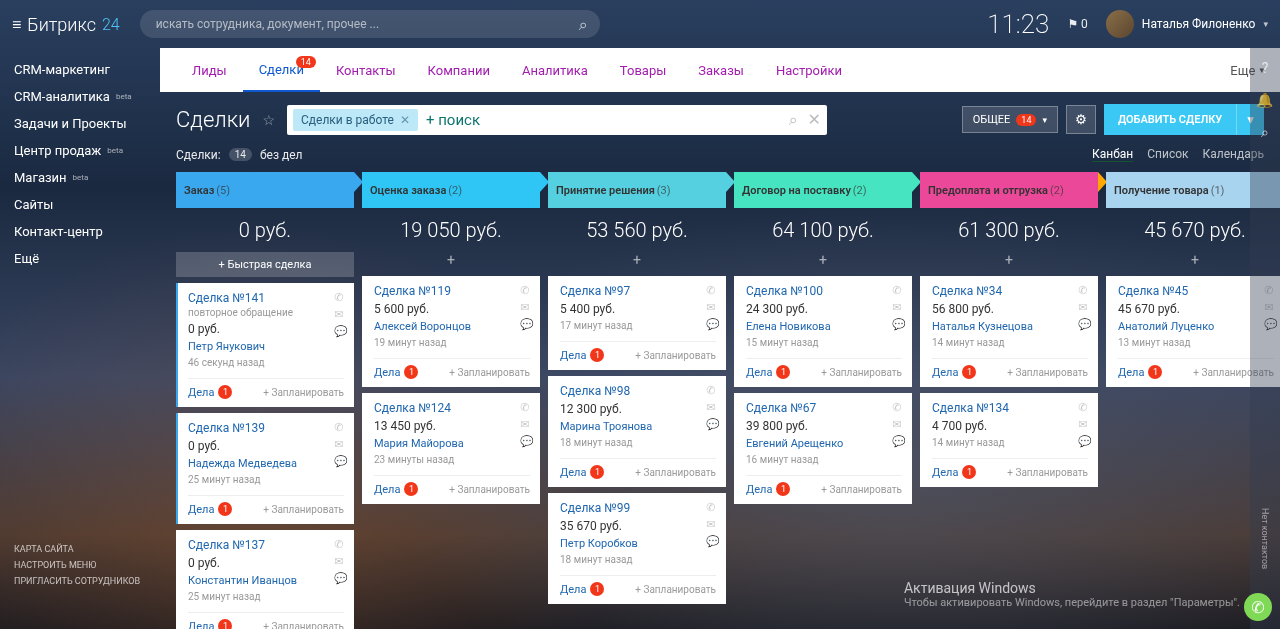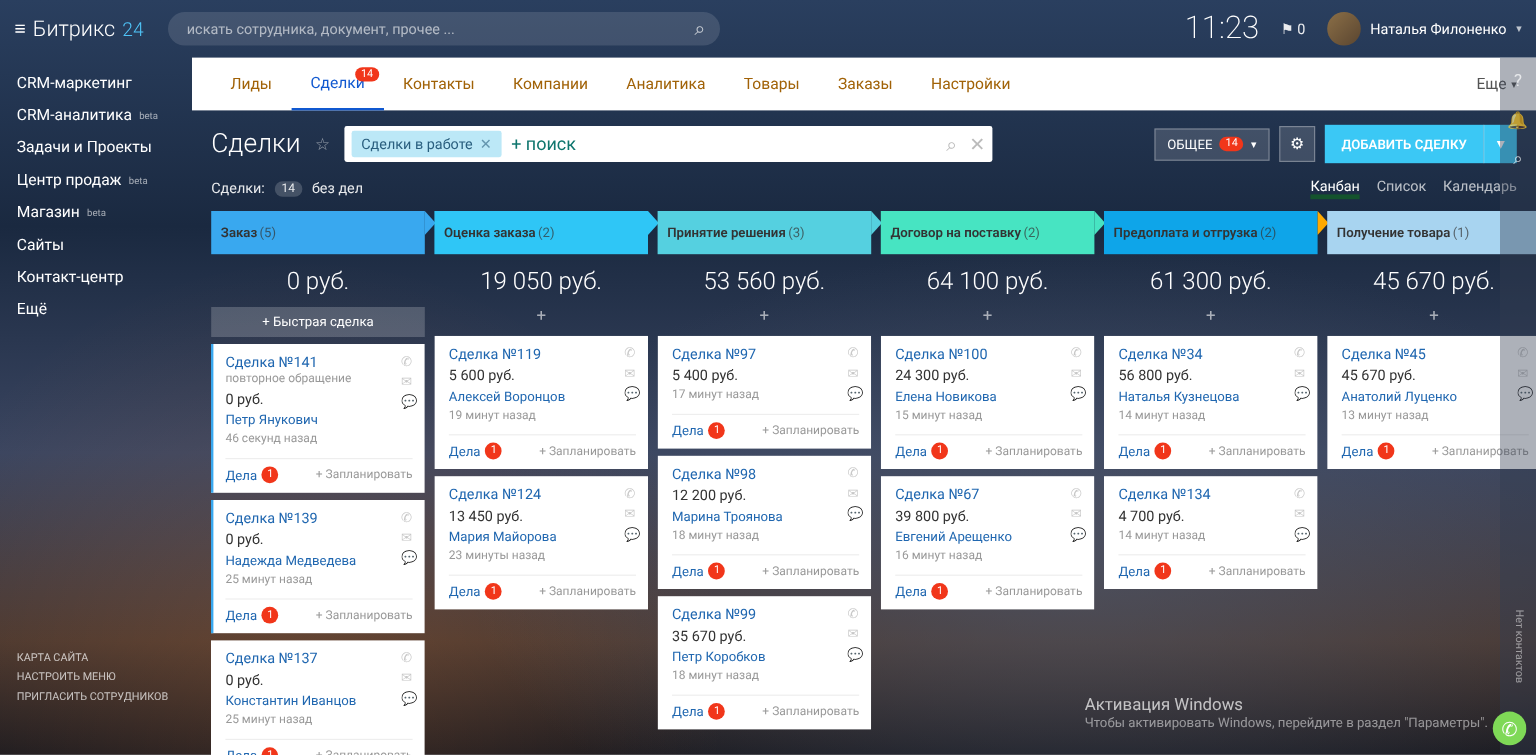--- a/index.html
+++ b/index.html
@@ -22,21 +22,21 @@
 .main{display:flex;height:calc(100% - 48px);position:relative;z-index:2}
 .sidebar{width:160px;padding:8px 0;font-size:13px;flex-shrink:0}
 .sb-item{padding:6px 14px;cursor:pointer;display:flex;align-items:center;gap:6px}
 .sb-active{background:rgba(255,255,255,.15);border-radius:12px;margin:0 8px;padding:4px 10px}
 .sb-badge{background:rgba(255,255,255,.25);border-radius:8px;padding:1px 6px;font-size:10px}
 .sb-beta{font-size:8px;opacity:.6;vertical-align:super}
 .sb-footer{position:absolute;bottom:40px;left:0;width:160px;font-size:9px;padding:0 14px;opacity:.7;text-transform:uppercase}
 .sb-footer div{padding:3px 0}
 .content{flex:1;display:flex;flex-direction:column;min-width:0}
 .tabs{background:#fff;display:flex;align-items:center;padding:0 16px;height:44px;position:relative}
-.tab{color:#a16207;font-size:13px;padding:0 16px;height:100%;display:flex;align-items:center;cursor:pointer;position:relative}
+.tab{color:#a21caf;font-size:13px;padding:0 16px;height:100%;display:flex;align-items:center;cursor:pointer;position:relative}
 .tab.active{color:#1058d0;border-bottom:2px solid #1058d0}
 .tab-badge{position:absolute;top:8px;right:4px;background:#f1361a;color:#fff;font-size:9px;border-radius:8px;padding:1px 5px}
 .tab-more{margin-left:auto;color:#545454;font-size:13px;display:flex;align-items:center;gap:4px}
 .pagehead{display:flex;align-items:center;padding:12px 16px;gap:12px}
 .page-title{font-size:22px;font-weight:300}
 .star{opacity:.5;font-size:14px}
 .filter-chip{background:#fff;border-radius:2px;display:flex;align-items:center;padding:4px 6px;gap:8px;width:540px}
 .chip{background:#bce8f7;color:#2a5f7f;padding:4px 8px;border-radius:2px;font-size:12px;display:flex;align-items:center;gap:6px}
 .chip-x{cursor:pointer;opacity:.6}
 .filter-plus{color:#0f766e;font-size:15px}
@@ -45,30 +45,30 @@
 .btn-general{background:rgba(255,255,255,.15);border:1px solid rgba(255,255,255,.3);padding:6px 10px;font-size:11px;color:#fff;display:flex;align-items:center;gap:6px;cursor:pointer}
 .btn-general .bdg{background:#f1361a;border-radius:8px;padding:1px 5px;font-size:9px}
 .btn-gear{background:rgba(255,255,255,.15);border:1px solid rgba(255,255,255,.3);padding:6px 8px;color:#fff;cursor:pointer}
 .btn-add{background:#3bc8f5;border:none;color:#fff;padding:8px 14px;font-size:11px;font-weight:600;cursor:pointer}
 .btn-add-drop{background:#3bc8f5;border:none;border-left:1px solid rgba(255,255,255,.3);color:#fff;padding:8px 10px;cursor:pointer}
 .subhead{display:flex;align-items:center;padding:0 16px 10px;font-size:12px}
 .subhead-left{display:flex;align-items:center;gap:8px;opacity:.9}
 .cnt-badge{background:rgba(255,255,255,.2);border-radius:8px;padding:1px 6px;font-size:10px}
 .views{margin-left:auto;display:flex;gap:14px}
 .view{opacity:.7;cursor:pointer}
-.view.active{opacity:1;border-bottom:4px solid #14532d}
+.view.active{opacity:1;border-bottom:1px solid #14532d}
 .kanban{display:flex;gap:8px;padding:0 8px 0 16px;overflow-x:auto;flex:1;min-height:0}
 .col{width:178px;flex-shrink:0;display:flex;flex-direction:column}
 .col-head{height:36px;font-size:11px;color:#333;padding:0 8px;display:flex;align-items:center;position:relative;font-weight:600}
 .col-head::after{content:'';position:absolute;right:-9px;top:0;border-left:9px solid;border-top:10px solid transparent;border-bottom:10px solid transparent}
 .c1{background:#39a8ef}.c1::after{border-left-color:#39a8ef}
 .c2{background:#2fc6f6}.c2::after{border-left-color:#2fc6f6}
 .c3{background:#55d0e0}.c3::after{border-left-color:#55d0e0}
 .c4{background:#47e4c2}.c4::after{border-left-color:#47e4c2}
-.c5{background:#0ea5e9}.c5::after{border-left-color:#ffa900}
+.c5{background:#ec4899}.c5::after{border-left-color:#ffa900}
 .c6{background:#a8d4f0}.c6::after{border-left-color:#a8d4f0}
 .col-cnt{opacity:.7;font-weight:400;margin-left:2px}
 .col-sum{text-align:center;font-size:20px;font-weight:300;padding:10px 0;color:#fff}
 .col-plus{text-align:center;font-size:14px;opacity:.6;padding-bottom:8px;cursor:pointer}
 .quick{background:rgba(255,255,255,.2);text-align:center;padding:6px;font-size:11px;cursor:pointer;margin-bottom:6px}
 .cards{display:flex;flex-direction:column;gap:6px;overflow-y:auto;flex:1}
 .card{background:#fff;color:#333;padding:8px 10px;font-size:11px;border-left:2px solid transparent;position:relative}
 .card.hl{border-left-color:#39a8ef}
 .card-title{color:#2067b0;font-size:12px;cursor:pointer}
 .card-sub{color:#999;font-size:10px;margin-top:2px}
@@ -301,21 +301,21 @@
       </div>
             </div>
             <div class="card">
       <div class="card-icons">
                 <span>✆</span>
                 <span>✉</span>
                 <span>💬</span>
               </div>
       <div class="card-title">Сделка №98</div>
 
-      <div class="card-price">12 200 руб.</div>
+      <div class="card-price">12 300 руб.</div>
       <div class="card-contact">Марина Троянова</div>
       <div class="card-time">18 минут назад</div>
       <div class="card-foot">
         <span class="card-deal">Дела <span class="bdg-r">1</span></span>
         <span class="card-plan">+ Запланировать</span>
       </div>
             </div>
             <div class="card">
       <div class="card-icons">
                 <span>✆</span>

